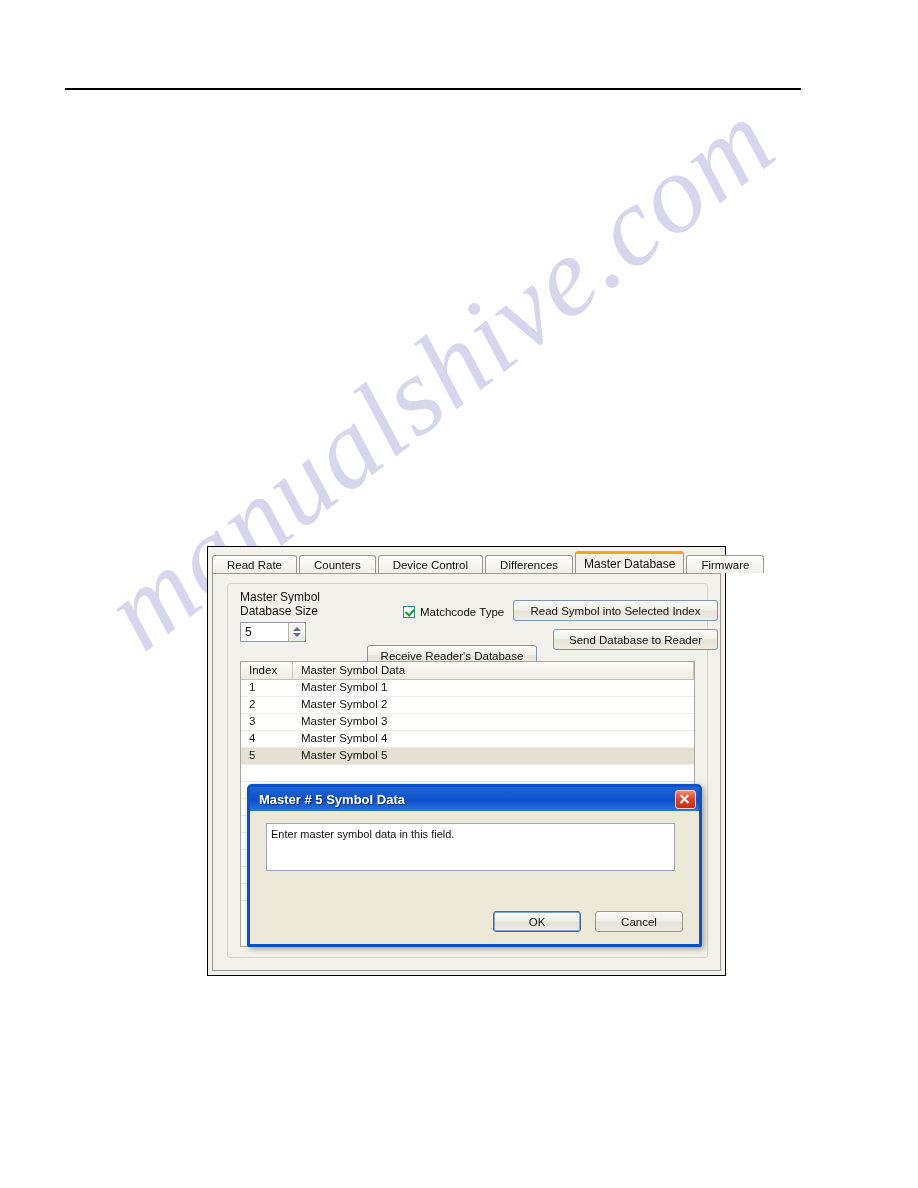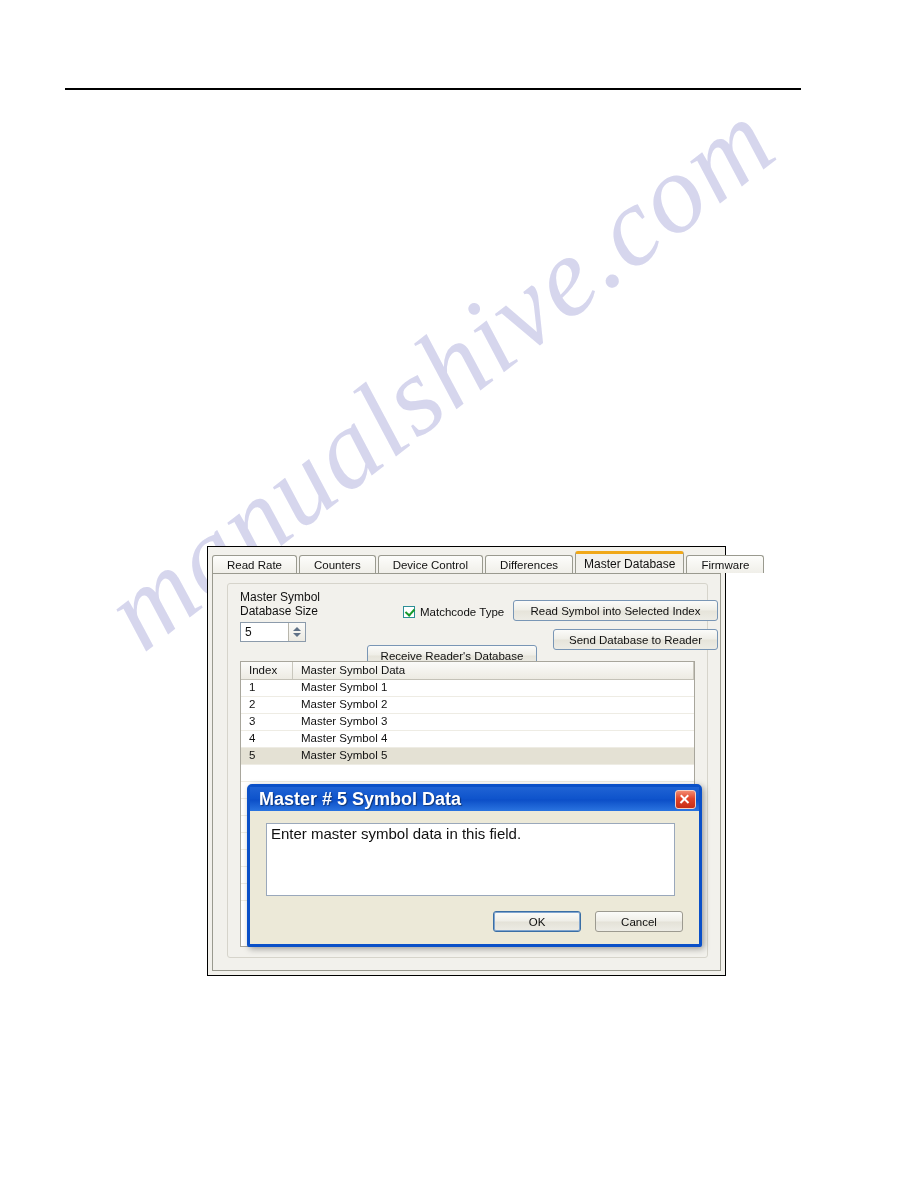--- a/index.html
+++ b/index.html
@@ -279,21 +279,21 @@
     height: 24px;
     background: linear-gradient(to bottom, #1f63d4 0%, #0f54cc 48%, #0c4fc8 54%, #2a74e0 100%);
     display: flex;
     align-items: center;
     padding: 0 3px 0 9px;
     box-sizing: border-box;
   }
   .dialog-title {
     flex: 1;
     color: #ffffff;
-    font-size: 18px;
+    font-size: 13px;
     font-weight: bold;
     text-shadow: 1px 1px 1px rgba(0,0,0,.45);
     white-space: nowrap;
   }
   .dialog-close {
     width: 19px;
     height: 17px;
     background: linear-gradient(to bottom, #f38b71 0%, #e1442a 45%, #c72d16 100%);
     border: 1px solid #f6d0c3;
     border-radius: 3px;
@@ -314,25 +314,25 @@
 
   .dialog-body {
     position: relative;
     height: calc(100% - 24px);
   }
   .dialog-textarea {
     position: absolute;
     left: 16px;
     top: 12px;
     right: 24px;
-    height: 73px;
+    height: 48px;
     background: #ffffff;
     border: 1px solid #9aa8bb;
     box-sizing: border-box;
-    font-size: 15px;
+    font-size: 11px;
     color: #101010;
     padding: 3px 4px;
     line-height: 14px;
     overflow: hidden;
   }
   .dialog-buttons {
     position: absolute;
     right: 16px;
     bottom: 12px;
     display: flex;

